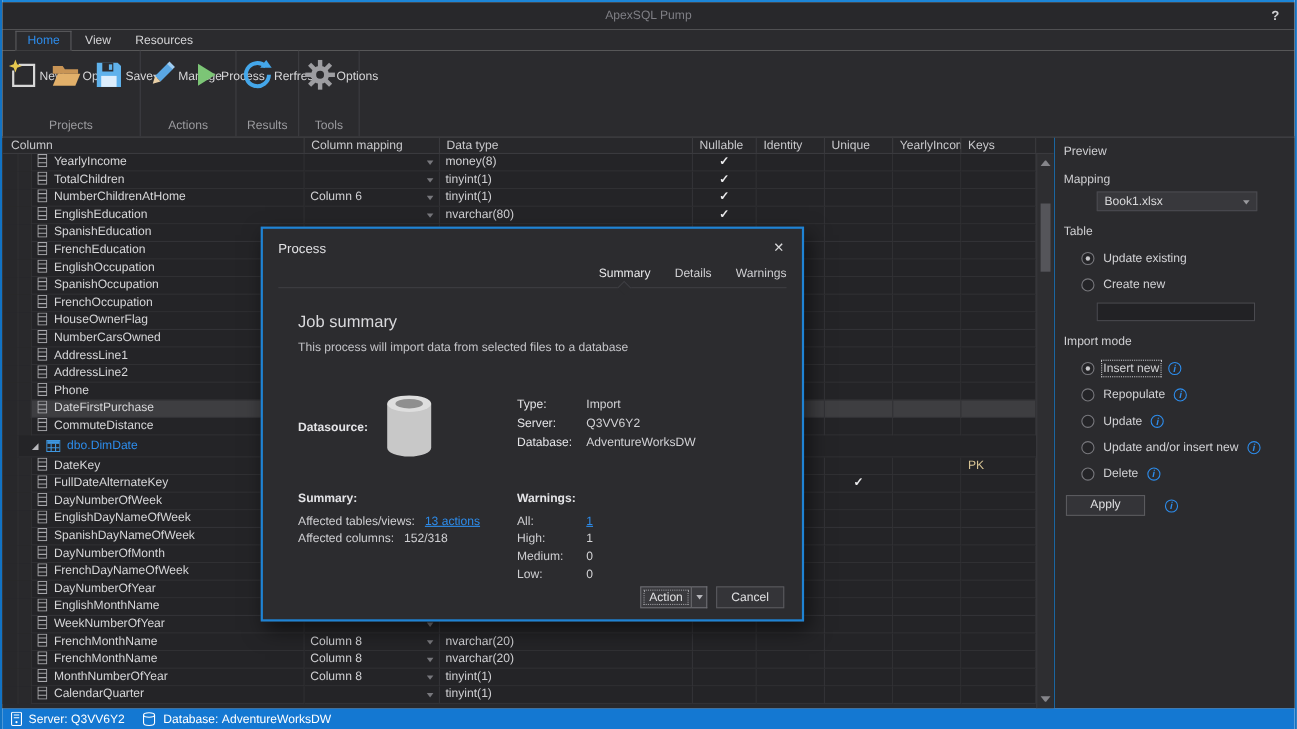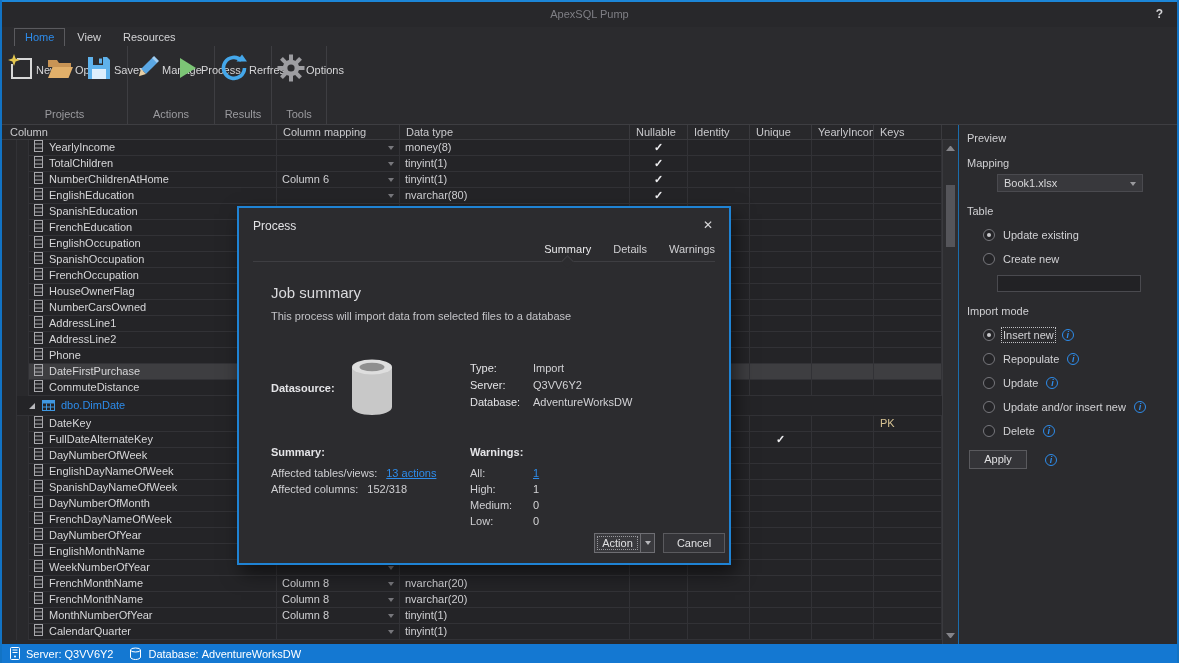--- a/index.html
+++ b/index.html
@@ -83,21 +83,21 @@
   .radio { width:12px; height:12px; border-radius:50%; background:#242427; border:1px solid #77777c; position:relative; flex:0 0 auto; }
   .radio.sel::after { content:''; position:absolute; left:3px; top:3px; width:4px; height:4px; border-radius:50%; background:#c9c9cc; }
   .radio-row .rlab { margin-left:8px; }
   .rlab.focused { outline:1px dotted #c0c0c4; outline-offset:1px; }
   .pv-input { margin:10px 0 0 38px; width:144px; height:17px; background:#222225; border:1px solid #4a4a4f; }
   .info-icon { display:inline-block; width:12px; height:12px; margin-left:8px; border:1px solid #2d8ceb; border-radius:50%;
                color:#2d8ceb; font-size:9px; font-weight:bold; line-height:10px; text-align:center; font-style:italic; flex:0 0 auto; }
   .info-icon::before { content:'i'; }
   .apply-row { display:flex; align-items:center; margin:13px 0 0 10px; }
   .btn { background:#343438; border:1px solid #5a5a5e; color:#e0e0e2; text-align:center; }
-  .apply-btn { width:58px; height:19px; line-height:17px; }
+  .apply-btn { width:72px; height:19px; line-height:17px; }
   .apply-row .info-icon { margin-left:18px; }
 
   
   .statusbar { height:19px; flex:0 0 auto; background:#1478d2; display:flex; align-items:center; color:#fff; padding-left:8px; }
   .sb-item { display:flex; align-items:center; margin-right:16px; }
   .sb-item svg { margin-right:6px; }
 
   
   .dialog { position:absolute; left:235px; top:206px; width:494px; height:359px; background:#2c2c2f;
             border:2px solid #1f83d4; box-shadow:4px 8px 18px rgba(0,0,0,.55); z-index:10; }
@@ -118,21 +118,21 @@
   .info-row { display:flex; line-height:17px; }
   .info-row .il { font-weight:normal; color:#e4e4e7; width:63px; }
   .info-row .iv { color:#d2d2d5; }
   .dlg-sum { margin-top:28px; display:flex; }
   .sum-left { width:199px; }
   .sum-left .sl-title, .sum-right .sr-title { font-weight:bold; color:#e4e4e7; margin-bottom:7px; }
   .sl-row { line-height:16px; color:#cfcfd2; }
   .sr-row { display:flex; line-height:16px; }
   .sr-row .il { width:63px; color:#cfcfd2; }
   a.lnk { color:#2d8ceb; text-decoration:underline; }
-  .dlg-footer { position:absolute; right:4px; bottom:10px; display:flex; align-items:center; }
+  .dlg-footer { position:absolute; right:16px; bottom:10px; display:flex; align-items:center; }
   .action-btn { width:47px; height:20px; line-height:18px; background:#3a3a3e; border:1px solid #6e6e73;
                 outline:1px dotted #9a9a9e; outline-offset:-4px; }
   .action-dd { width:14px; height:20px; background:#3a3a3e; border:1px solid #6e6e73; border-left:none;
                display:flex; align-items:center; justify-content:center; }
   .action-dd .darr { width:0; height:0; border-left:3.5px solid transparent; border-right:3.5px solid transparent; border-top:4px solid #b8b8bc; }
   .cancel-btn { width:62px; height:20px; line-height:18px; margin-left:8px; }
 </style>
 </head>
 <body>
 

